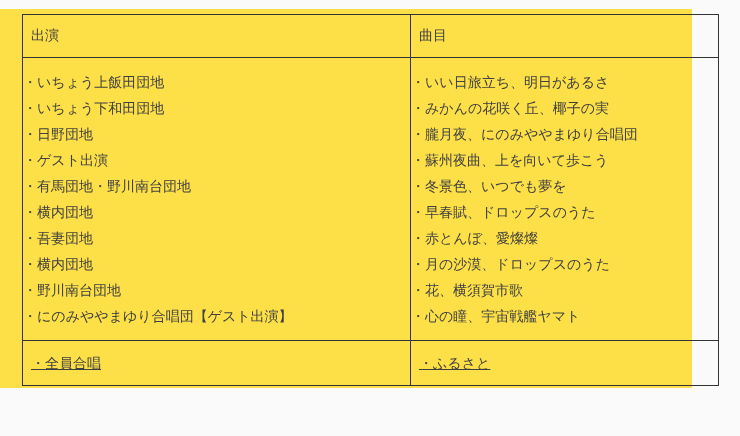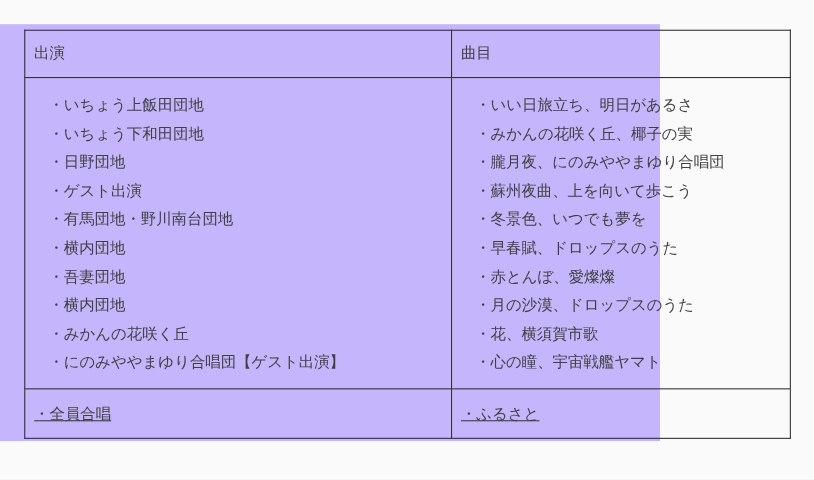--- a/index.html
+++ b/index.html
@@ -10,25 +10,25 @@
   }
   .page {
     position: relative;
     width: 740px;
     height: 436px;
     background: #fafafa;
     overflow: hidden;
   }
   .panel {
     position: absolute;
-    top: 22px;
+    top: 9px;
     left: 0;
-    width: 600px;
+    width: 692px;
     height: 379px;
-    background: #c4b5fd;
+    background: #fde047;
   }
   table.program-table {
     border-collapse: collapse;
     table-layout: fixed;
     width: 696px;
     margin: 5px 0 0 22px;
     color: #404040;
     font-size: 14px;
     font-weight: normal;
   }
@@ -37,21 +37,21 @@
     border: 1px solid #333333;
     text-align: left;
     font-weight: normal;
   }
   .program-table th {
     height: 42px;
     padding: 0 8px;
     vertical-align: middle;
   }
   .program-table td {
-    padding: 11px 21px;
+    padding: 11px 0;
     vertical-align: top;
   }
   .program-table tr.short-row td {
     padding: 9px 8px;
     text-decoration: underline;
   }
   .item {
     margin: 0;
     line-height: 26px;
     white-space: nowrap;
@@ -78,21 +78,21 @@
         <tr>
           <td>
               <p class="item">・いちょう上飯田団地</p>
               <p class="item">・いちょう下和田団地</p>
               <p class="item">・日野団地</p>
               <p class="item">・ゲスト出演</p>
               <p class="item">・有馬団地・野川南台団地</p>
               <p class="item">・横内団地</p>
               <p class="item">・吾妻団地</p>
               <p class="item">・横内団地</p>
-              <p class="item">・みかんの花咲く丘</p>
+              <p class="item">・野川南台団地</p>
               <p class="item">・にのみややまゆり合唱団【ゲスト出演】</p>
             </td>
           <td>
               <p class="item">・いい日旅立ち、明日があるさ</p>
               <p class="item">・みかんの花咲く丘、椰子の実</p>
               <p class="item">・朧月夜、にのみややまゆり合唱団</p>
               <p class="item">・蘇州夜曲、上を向いて歩こう</p>
               <p class="item">・冬景色、いつでも夢を</p>
               <p class="item">・早春賦、ドロップスのうた</p>
               <p class="item">・赤とんぼ、愛燦燦</p>

